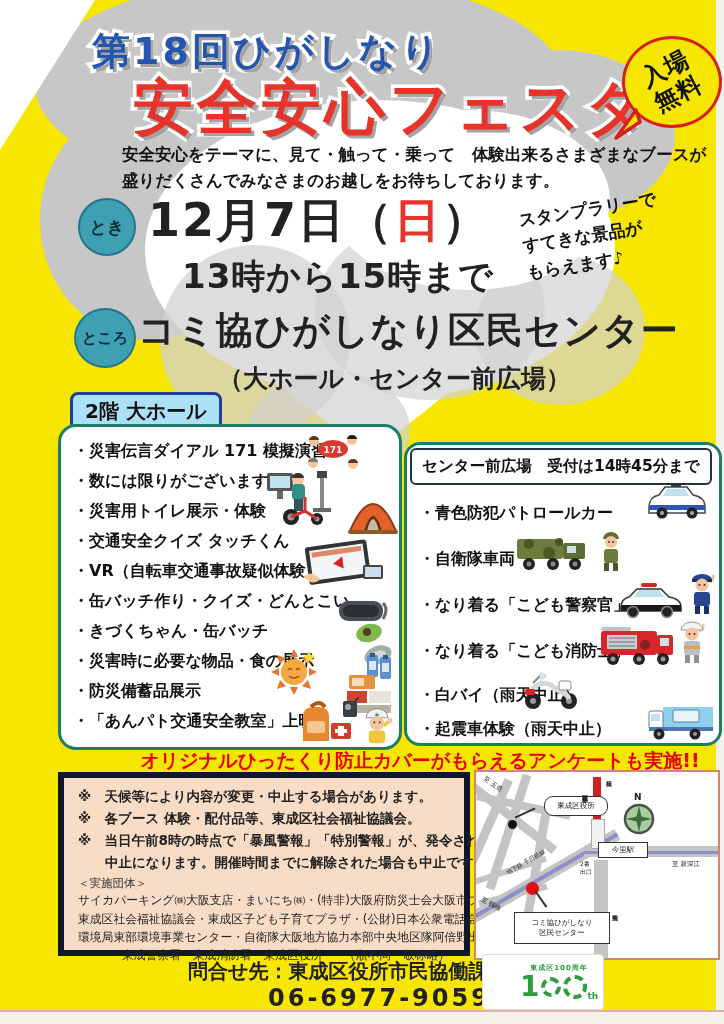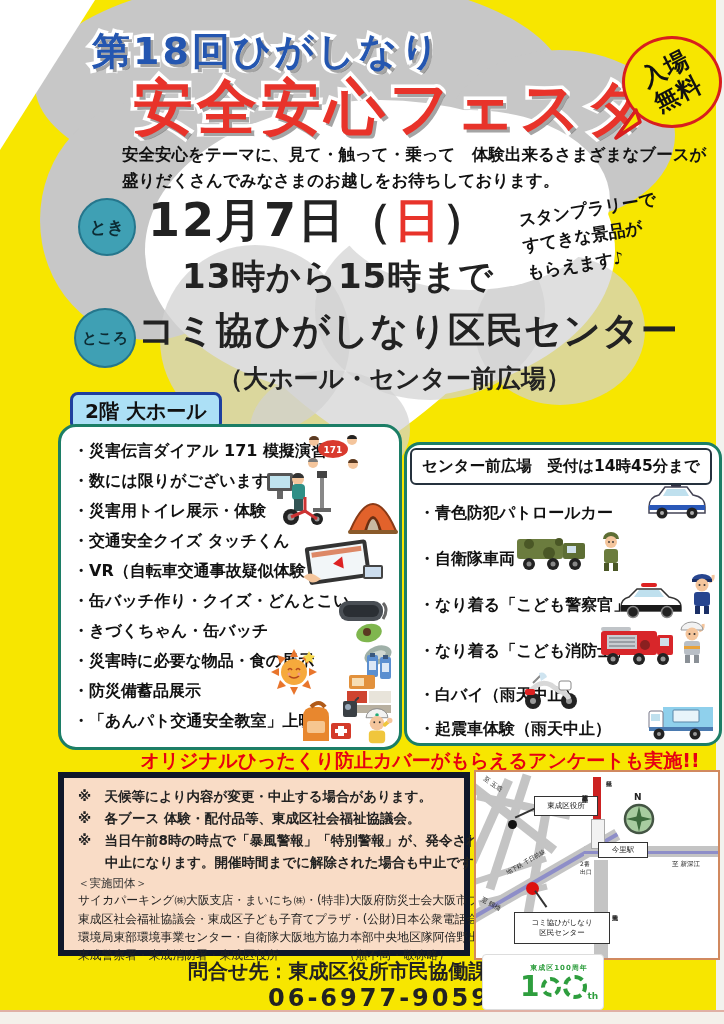--- a/index.html
+++ b/index.html
@@ -370,21 +370,21 @@
 
   <div class="abs notes-box" style="left:58px;top:772px;width:412px;height:184px;padding:8px 14px;box-sizing:border-box;">
     <div class="note-line">※　天候等により内容が変更・中止する場合があります。</div>
     <div class="note-line">※　各ブース 体験・配付品等、東成区社会福祉協議会。</div>
     <div class="note-line">※　当日午前8時の時点で「暴風警報」「特別警報」が、発令された場合は</div>
     <div class="note-line">　　中止になります。開催時間までに解除された場合も中止です。</div>
     <div class="org-label" style="margin-top:3px;">＜実施団体＞</div>
     <div class="org-line">サイカパーキング㈱大阪支店・まいにち㈱・(特非)大阪府防災士会大阪市ブロック</div>
     <div class="org-line">東成区社会福祉協議会・東成区子ども子育てプラザ・(公財)日本公衆電話会大阪支部</div>
     <div class="org-line">環境局東部環境事業センター・自衛隊大阪地方協力本部中央地区隊阿倍野出張所</div>
-    <div style="display:flex;">
+    <div style="display:flex;margin-left:44px;">
       <span class="org-line">東成警察署・東成消防署・東成区役所</span>
       <span class="org-line" style="margin-left:auto;">（順不同・敬称略）</span>
     </div>
   </div>
 
   <div class="abs map-box" style="left:474px;top:770px;width:242px;height:186px;">
 
     <div class="abs road" style="left:-20px;top:40px;width:110px;height:9px;transform:rotate(38deg);"></div>
     <div class="abs road" style="left:10px;top:4px;width:9px;height:90px;transform:rotate(24deg);"></div>
     <div class="abs road" style="left:28px;top:0px;width:9px;height:120px;transform:rotate(18deg);"></div>
@@ -410,21 +410,21 @@
 
     <div class="abs map-label" style="left:158px;top:20px;font-weight:800;font-size:9px;">N</div>
     <svg class="abs" style="left:146px;top:30px;" width="34" height="34" viewBox="0 0 34 34">
       <circle cx="17" cy="17" r="14" fill="#a8cca0" stroke="#445544" stroke-width="2.5"></circle>
       <path d="M17 4 l3 13 -3 13 -3 -13z" fill="#3d6b3d"></path>
       <path d="M4 17 l13 -3 13 3 -13 3z" fill="#3d6b3d"></path>
     </svg>
 
     <div class="abs" style="left:32px;top:48px;width:9px;height:9px;border-radius:50%;background:#111111;"></div>
     <div class="abs" style="left:38px;top:40px;width:22px;height:1.5px;background:#333333;transform:rotate(-25deg);"></div>
-    <div class="abs map-callout" style="left:58px;top:24px;width:62px;height:18px;">
+    <div class="abs map-callout" style="left:68px;top:24px;width:62px;height:18px;border-radius:9px;">
       <span>東成区役所</span>
     </div>
 
     <div class="abs" style="left:50px;top:110px;width:13px;height:13px;border-radius:50%;background:#dd1111;"></div>
     <div class="abs" style="left:55px;top:126px;width:20px;height:1.5px;background:#333333;transform:rotate(55deg);"></div>
     <div class="abs map-callout" style="left:38px;top:140px;width:94px;height:30px;">
       <span>コミ協ひがしなり</span>
       <span>区民センター</span>
     </div>
 

